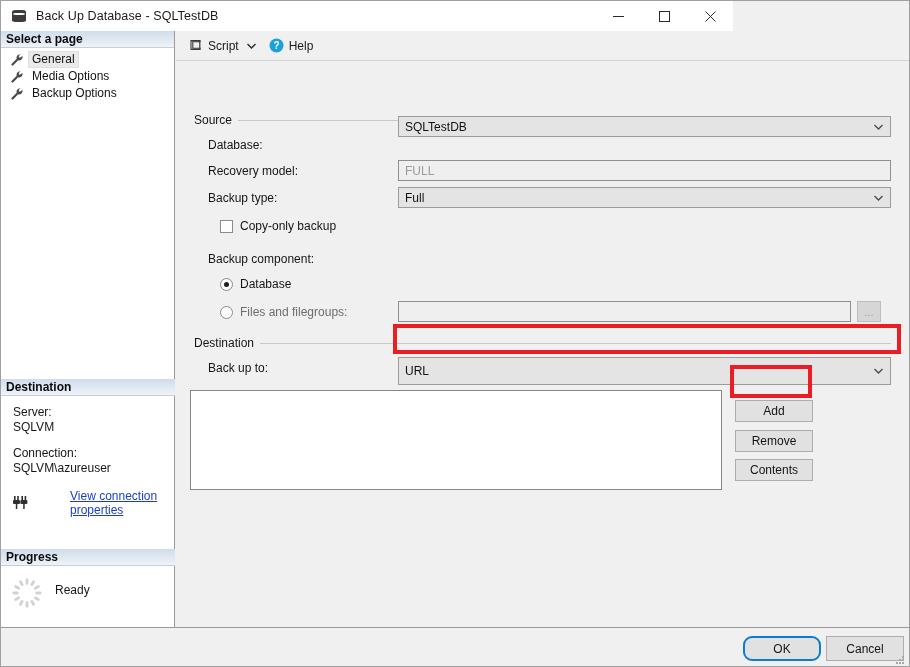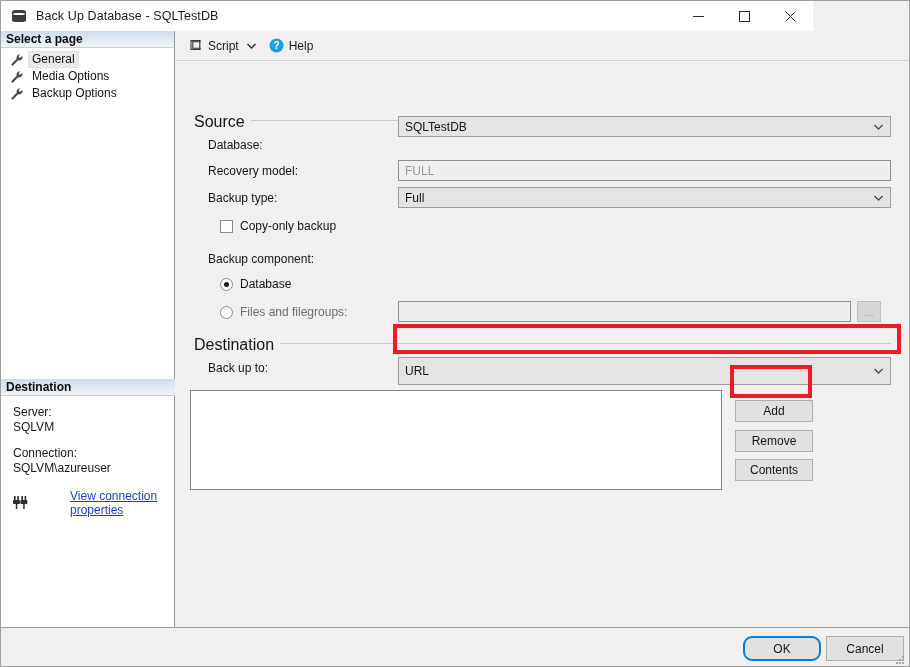--- a/index.html
+++ b/index.html
@@ -19,21 +19,21 @@
     box-sizing: border-box;
     border: 1px solid #a0a0a0;
     background: #f0f0f0;
     overflow: hidden;
   }
 
   
   .titlebar {
     position: absolute;
     left: 0; top: 0;
-    width: 812px;
+    width: 732px;
     height: 30px;
     background: #ffffff;
     display: flex;
     align-items: center;
   }
   .title-icon {
     width: 16px; height: 16px;
     margin-left: 10px;
     margin-right: 9px;
     position: relative;
@@ -211,21 +211,21 @@
     position: absolute;
     left: 0; top: 30px;
     width: 733px;
     height: 566px;
     background: #f0f0f0;
   }
 
   
   .group-label {
     position: absolute;
-    font-size: 16px;
+    font-size: 12px;
     color: #151515;
     background: #f0f0f0;
     padding-right: 6px;
     z-index: 2;
   }
   .group-rule {
     position: absolute;
     height: 1px;
     background: #c8c8c8;
   }
@@ -433,20 +433,42 @@
             <rect x="9.4" y="1" width="1.6" height="4" fill="#2f2f2f"></rect>
             <rect x="12.6" y="1" width="1.6" height="4" fill="#2f2f2f"></rect>
             <rect x="8.4" y="5" width="7" height="4" rx="1" fill="#2f2f2f"></rect>
             <rect x="11.2" y="9" width="1.5" height="5" fill="#2f2f2f"></rect>
           </svg>
           <span class="conn-link">View connection properties</span>
         </div>
       </div>
     </div>
 
+    <div class="side-section-abs" style="top:518px;">
+      <div class="side-header">Progress</div>
+      <div class="progress-block">
+        <svg class="spinner" viewBox="0 0 32 32">
+          <g fill="#d2d2d2">
+            <rect x="14.6" y="1.5" width="2.8" height="6.2" rx="1.3"></rect>
+            <rect x="14.6" y="1.5" width="2.8" height="6.2" rx="1.3" transform="rotate(30 16 16)"></rect>
+            <rect x="14.6" y="1.5" width="2.8" height="6.2" rx="1.3" transform="rotate(60 16 16)"></rect>
+            <rect x="14.6" y="1.5" width="2.8" height="6.2" rx="1.3" transform="rotate(90 16 16)"></rect>
+            <rect x="14.6" y="1.5" width="2.8" height="6.2" rx="1.3" transform="rotate(120 16 16)"></rect>
+            <rect x="14.6" y="1.5" width="2.8" height="6.2" rx="1.3" transform="rotate(150 16 16)"></rect>
+            <rect x="14.6" y="1.5" width="2.8" height="6.2" rx="1.3" transform="rotate(180 16 16)"></rect>
+            <rect x="14.6" y="1.5" width="2.8" height="6.2" rx="1.3" transform="rotate(210 16 16)"></rect>
+            <rect x="14.6" y="1.5" width="2.8" height="6.2" rx="1.3" transform="rotate(240 16 16)"></rect>
+            <rect x="14.6" y="1.5" width="2.8" height="6.2" rx="1.3" transform="rotate(270 16 16)"></rect>
+            <rect x="14.6" y="1.5" width="2.8" height="6.2" rx="1.3" transform="rotate(300 16 16)"></rect>
+            <rect x="14.6" y="1.5" width="2.8" height="6.2" rx="1.3" transform="rotate(330 16 16)"></rect>
+          </g>
+        </svg>
+        <span class="progress-text">Ready</span>
+      </div>
+    </div>
   </div>
 
   <div class="content">
 
     <div class="toolbar">
       <div class="tb-item">
         <span class="glyph">
           <svg width="15" height="15" viewBox="0 0 15 15">
             <path d="M3 2.5 h9 v1.2 h-7.2 v6.6 h7.2 v1.2 h-9 z" fill="none" stroke="#3a3a3a" stroke-width="1.1"></path>
             <path d="M3.2 2.8 L12 2.8" stroke="#3a3a3a" stroke-width="1.2"></path>

